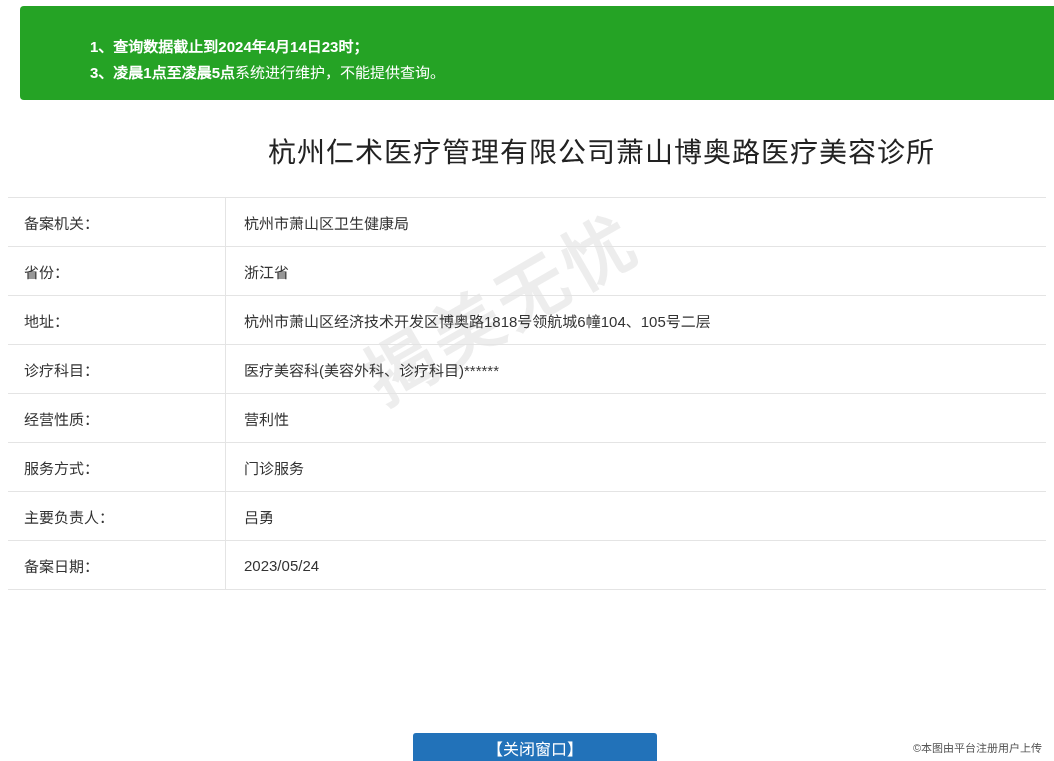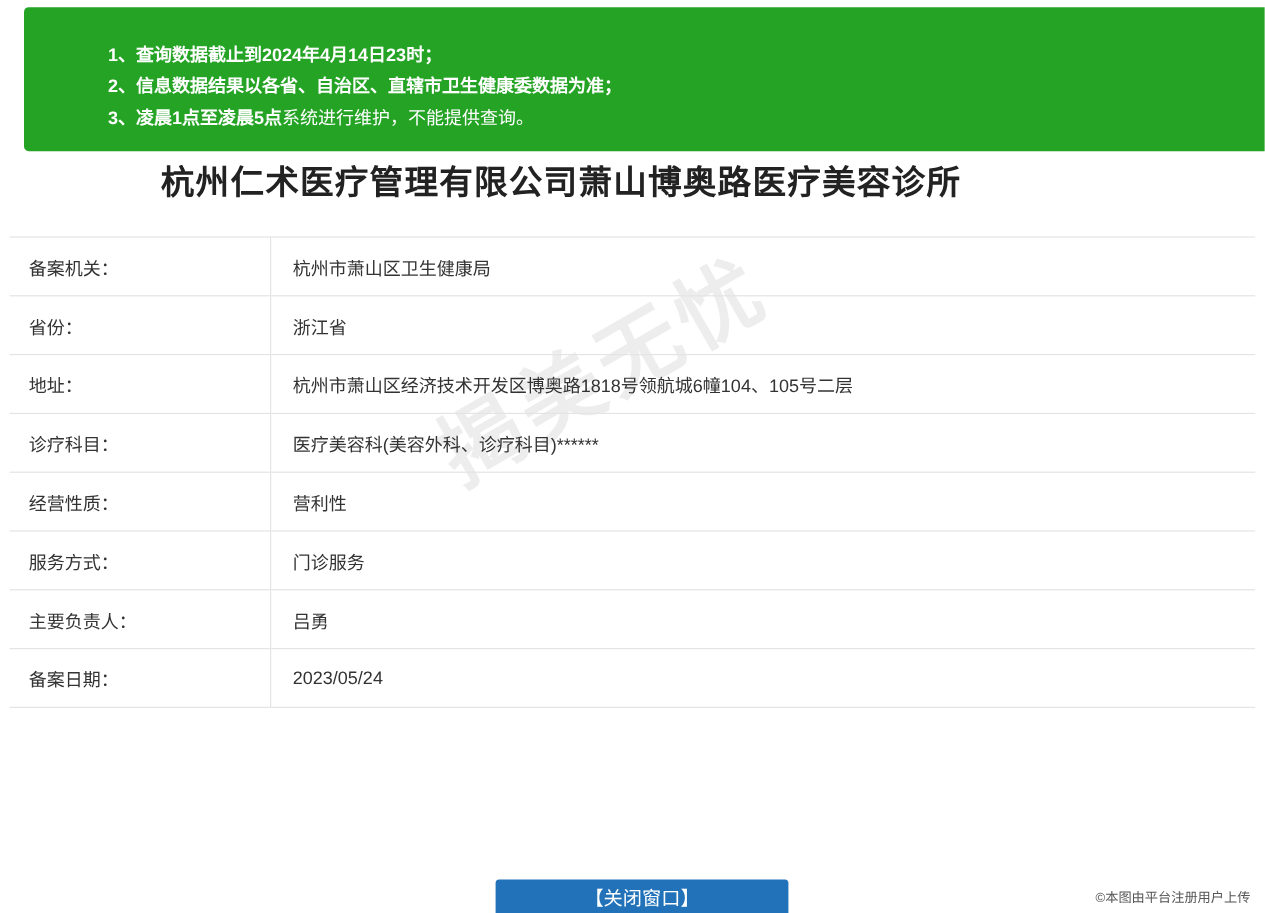--- a/index.html
+++ b/index.html
@@ -49,23 +49,23 @@
   }
   .notice-item .txt { font-weight: normal; }
   .notice-item .bold { font-weight: bold; }
 
   
   .doc-title {
     position: absolute;
     left: 0;
     top: 130px;
     width: 935px;
-    text-align: center;
+    text-align: right;
     font-size: 28px;
-    font-weight: bold;
+    font-weight: normal;
     color: #222222;
     letter-spacing: 1px;
   }
 
   
   .info-table {
     position: absolute;
     left: 8px;
     top: 197px;
     width: 1038px;
@@ -146,23 +146,20 @@
 <body>
 
 <div id="page">
 
   <div class="notice">
     <div class="notice-list">
       <div class="notice-item">
         <span class="num">1、</span><span class="bold">查询数据截止到</span><span class="bold">2024年4月14日23时</span><span class="bold">；</span>
       </div>
       <div class="notice-item">
-        <span class="num">2、</span><span class="bold">信息数据结果以各省、自治区、直辖市卫生健康委数据为准；</span>
-      </div>
-      <div class="notice-item">
         <span class="num">3、</span><span class="bold">凌晨1点至凌晨5点</span><span class="txt">系统进行维护，不能提供查询。</span>
       </div>
     </div>
   </div>
 
   <div class="doc-title">杭州仁术医疗管理有限公司萧山博奥路医疗美容诊所</div>
 
   <div class="watermark">
     <span>揭美无忧</span>
   </div>

